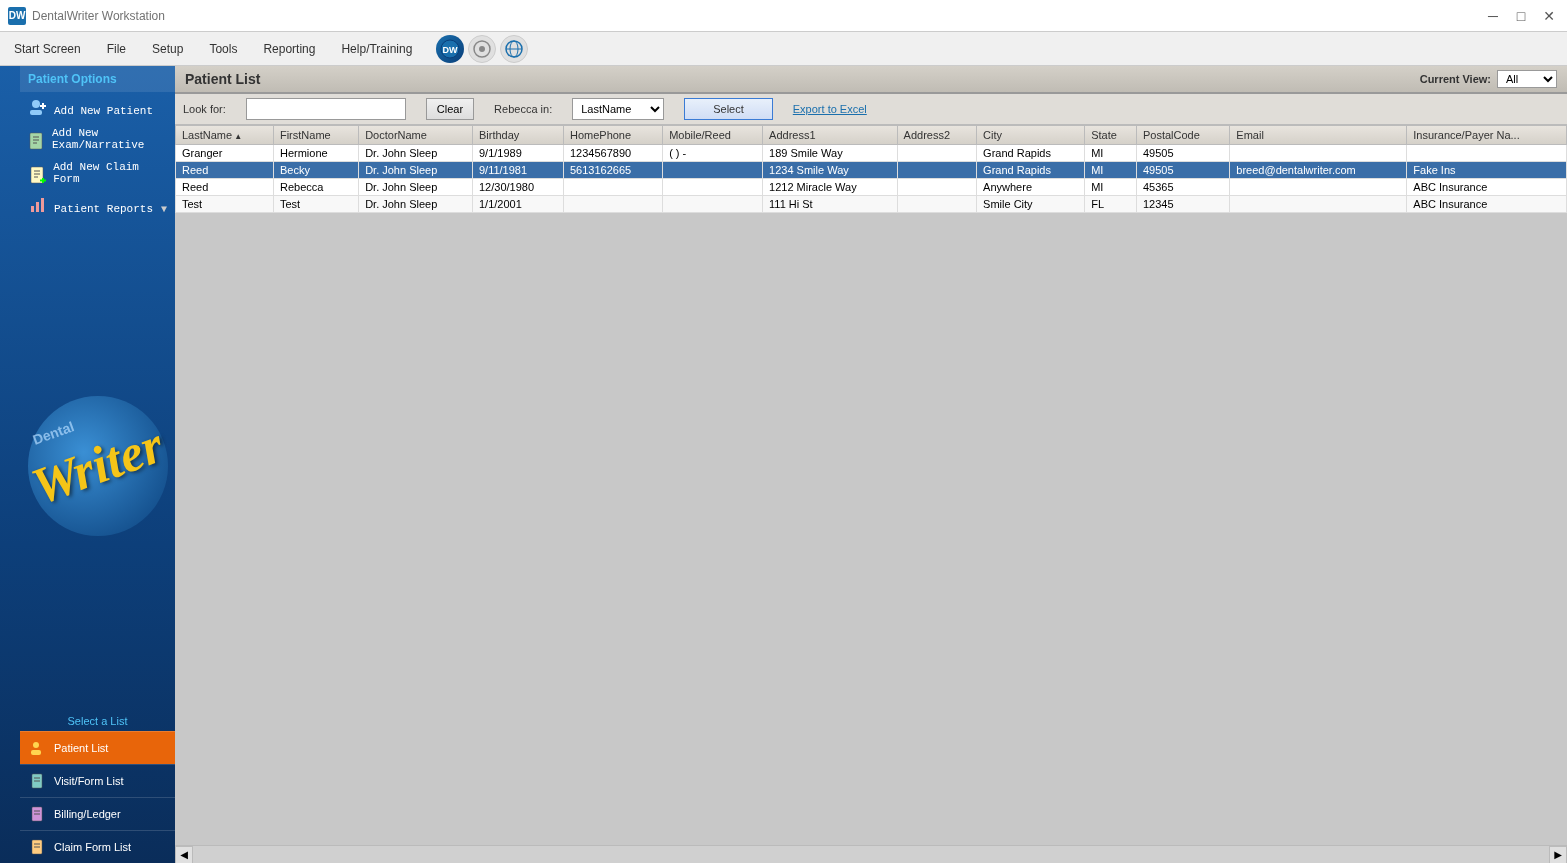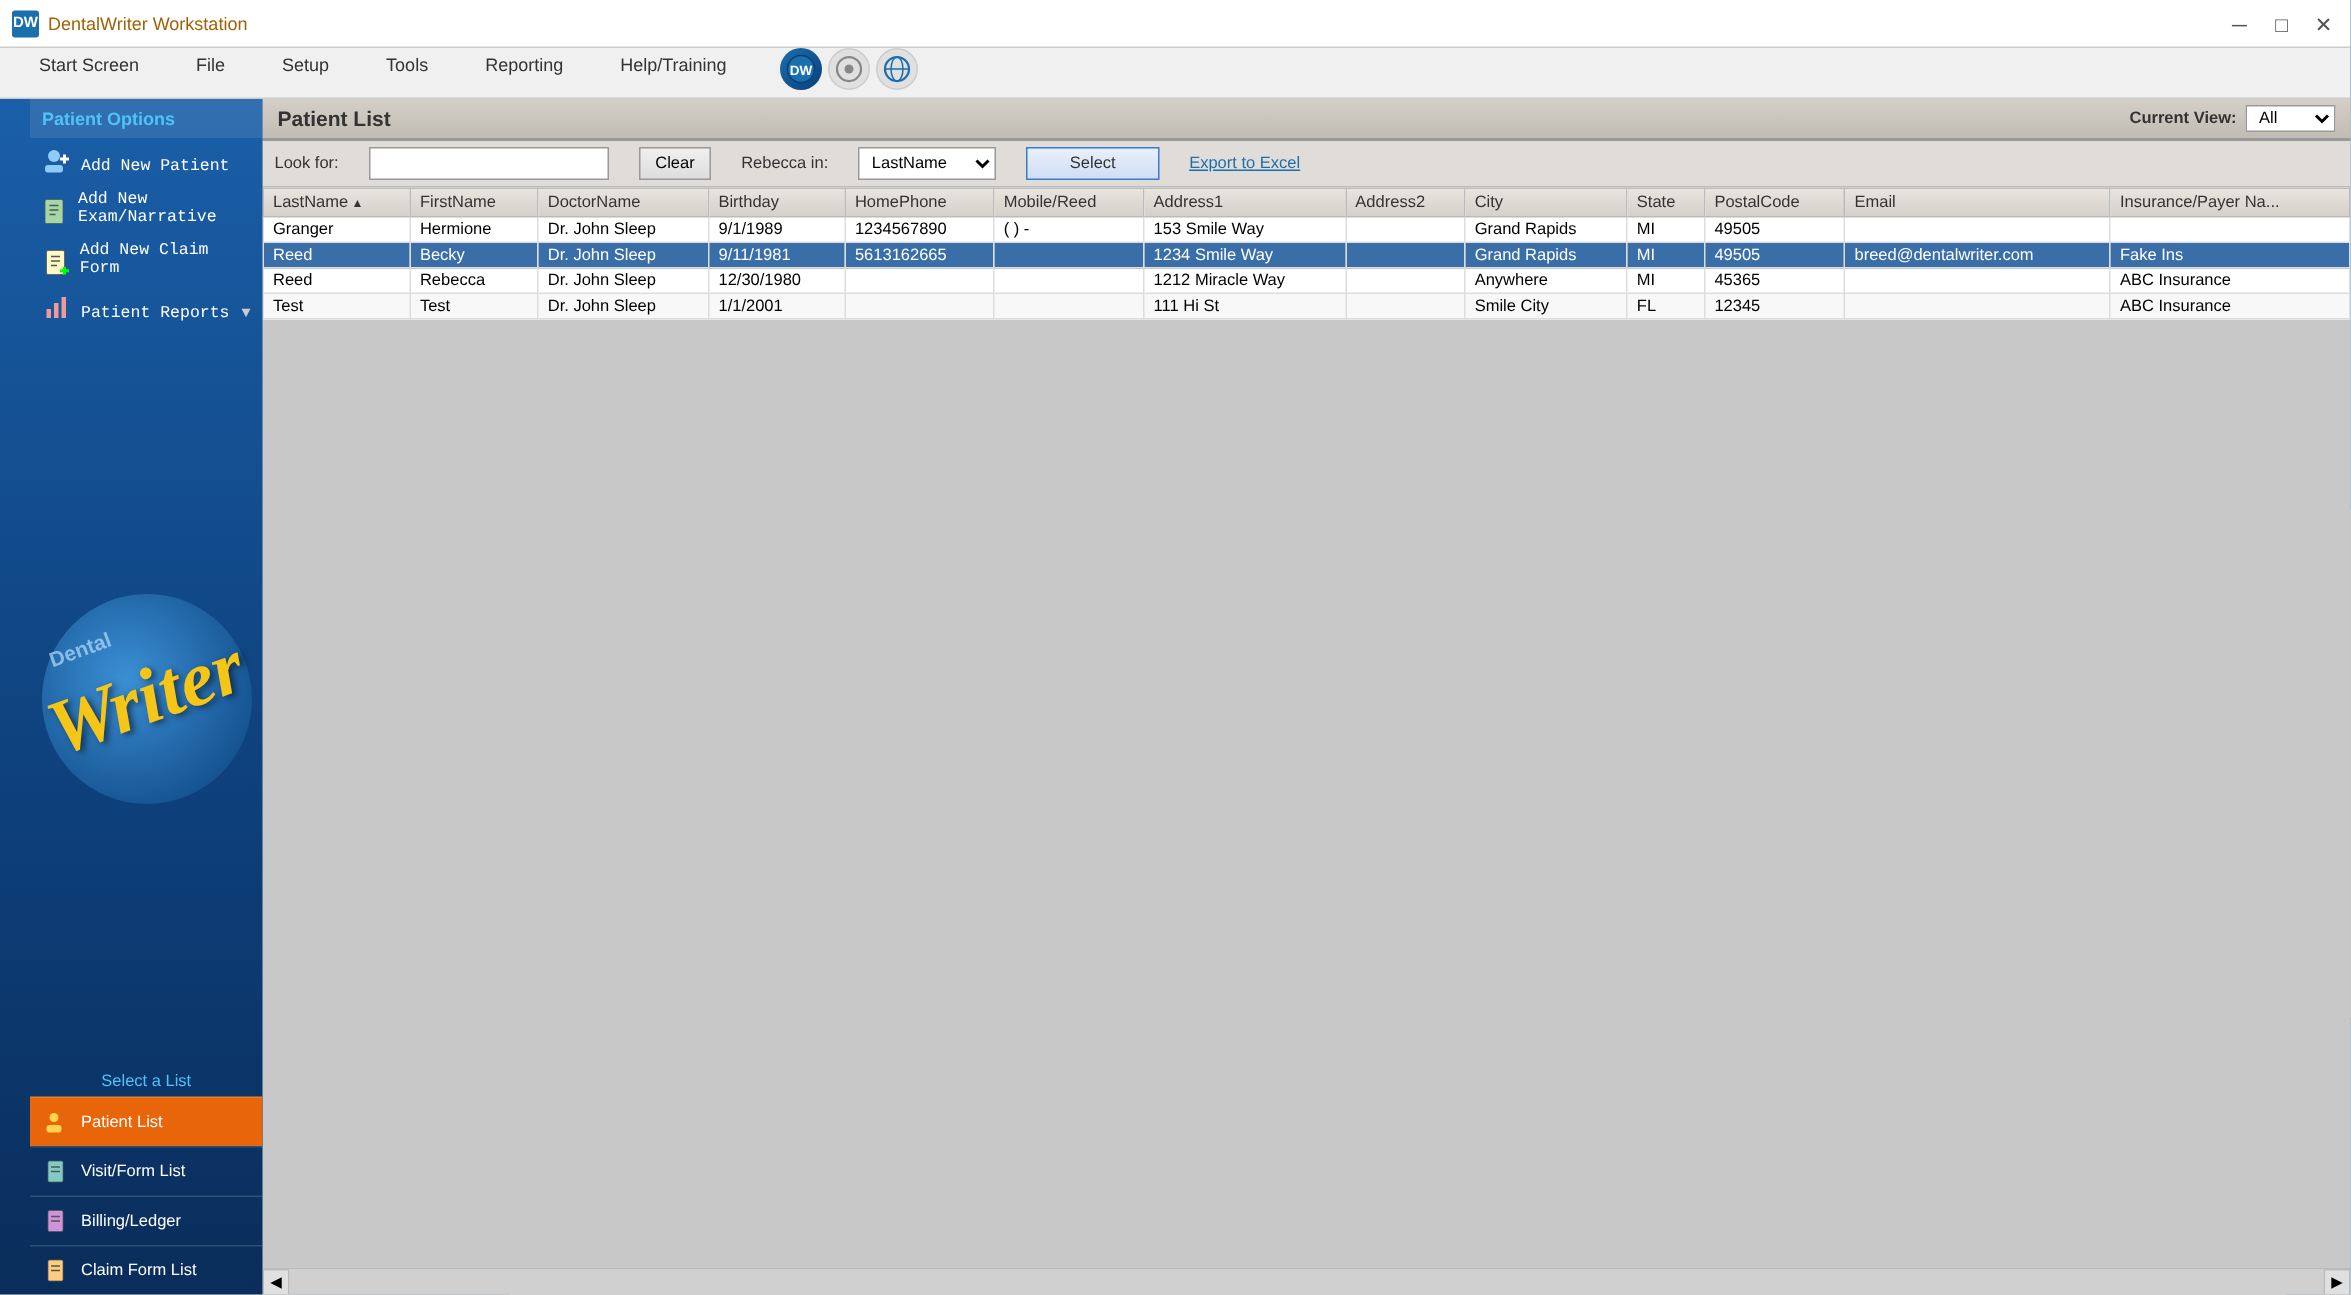--- a/index.html
+++ b/index.html
@@ -31,21 +31,21 @@
       margin-right: 6px;
       display: flex;
       align-items: center;
       justify-content: center;
       color: white;
       font-size: 10px;
       font-weight: bold;
     }
     .title-bar-text {
       font-size: 12px;
-      color: #a16207;
+      color: #737373;
     }
     .title-bar-controls {
       position: absolute;
       right: 8px;
       top: 50%;
       transform: translateY(-50%);
       display: flex;
       gap: 8px;
     }
     .title-btn {
@@ -57,24 +57,24 @@
       cursor: pointer;
       font-size: 14px;
       color: #555;
     }
 
     
     .menu-bar {
       background: #f0f0f0;
       height: 34px;
       display: flex;
-      align-items: flex-start;
-      padding: 0 16px;
+      align-items: center;
+      padding: 0 4px;
       border-bottom: 1px solid #ccc;
-      gap: 18px;
+      gap: 6px;
     }
     .menu-item {
       padding: 4px 10px;
       cursor: pointer;
       border-radius: 3px;
       color: #333;
       font-size: 12px;
     }
     .menu-icons {
       margin-left: 8px;
@@ -576,21 +576,21 @@
             </tr>
           </thead>
           <tbody>
           <tr>
                 <td>Granger</td>
                 <td>Hermione</td>
                 <td>Dr. John Sleep</td>
                 <td>9/1/1989</td>
                 <td>1234567890</td>
                 <td>( )  -</td>
-                <td>153 Smile Way</td>
+                <td>189 Smile Way</td>
                 <td></td>
                 <td>Grand Rapids</td>
                 <td>MI</td>
                 <td>49505</td>
                 <td></td>
                 <td></td>
               </tr>
               <tr class="selected">
                 <td>Reed</td>
                 <td>Becky</td>

